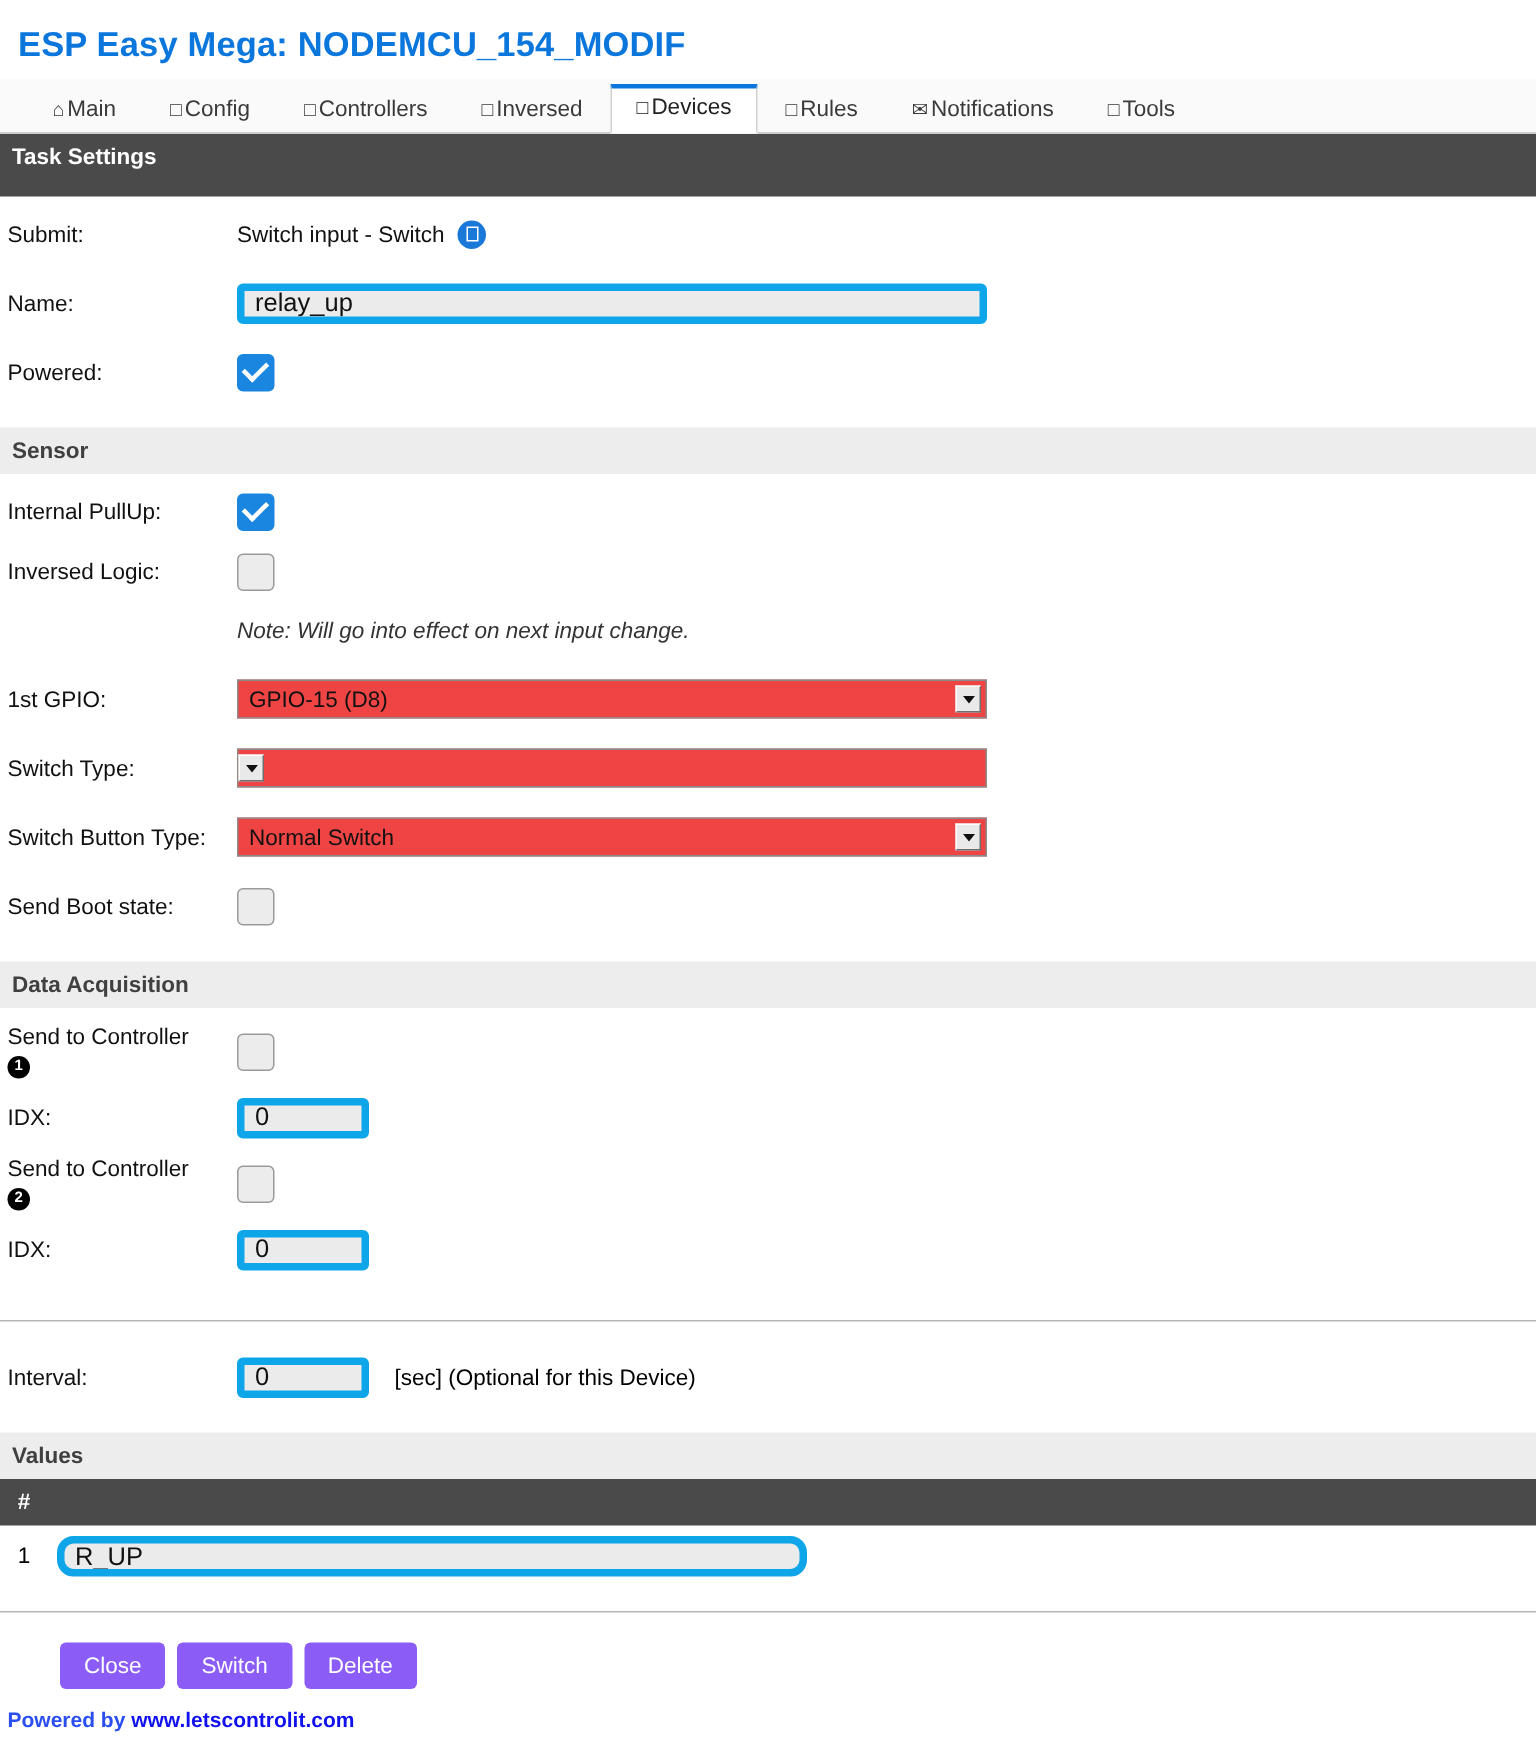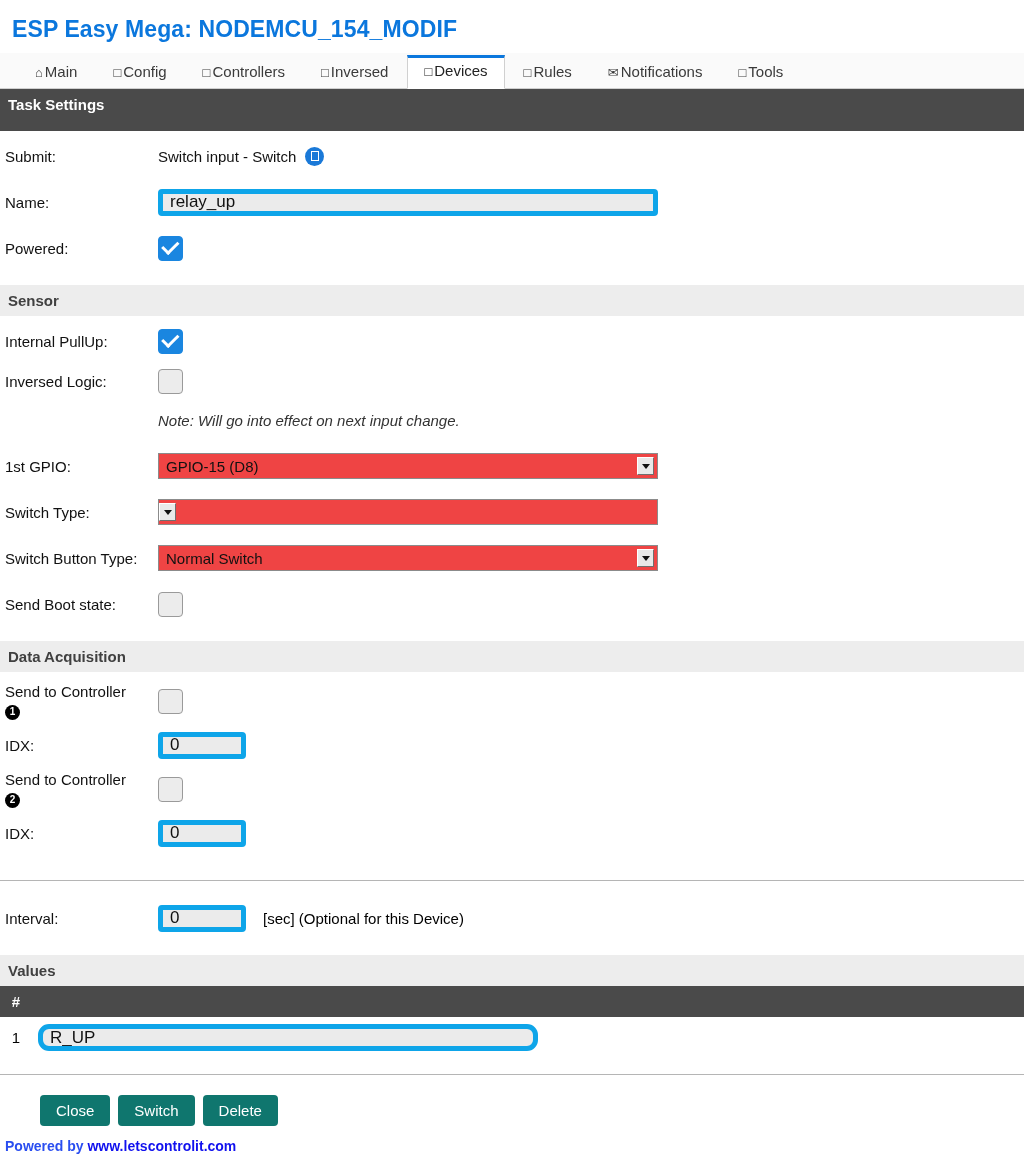--- a/index.html
+++ b/index.html
@@ -272,21 +272,21 @@
   .vrow .c-num { width: 32px; flex: 0 0 32px; text-align: center; font-size: 15px; }
   .vrow .c-name { flex: 1 1 auto; padding-left: 6px; }
 
   
   .btnrow {
     display: flex;
     padding-left: 40px;
     gap: 8px;
   }
   .btn {
-    background: #0f766e;
+    background: #8b5cf6;
     color: #ffffff;
     border: none;
     border-radius: 4px;
     font-family: "Liberation Sans", sans-serif;
     font-size: 15px;
     padding: 7px 16px;
     cursor: pointer;
     line-height: 17px;
   }
 

